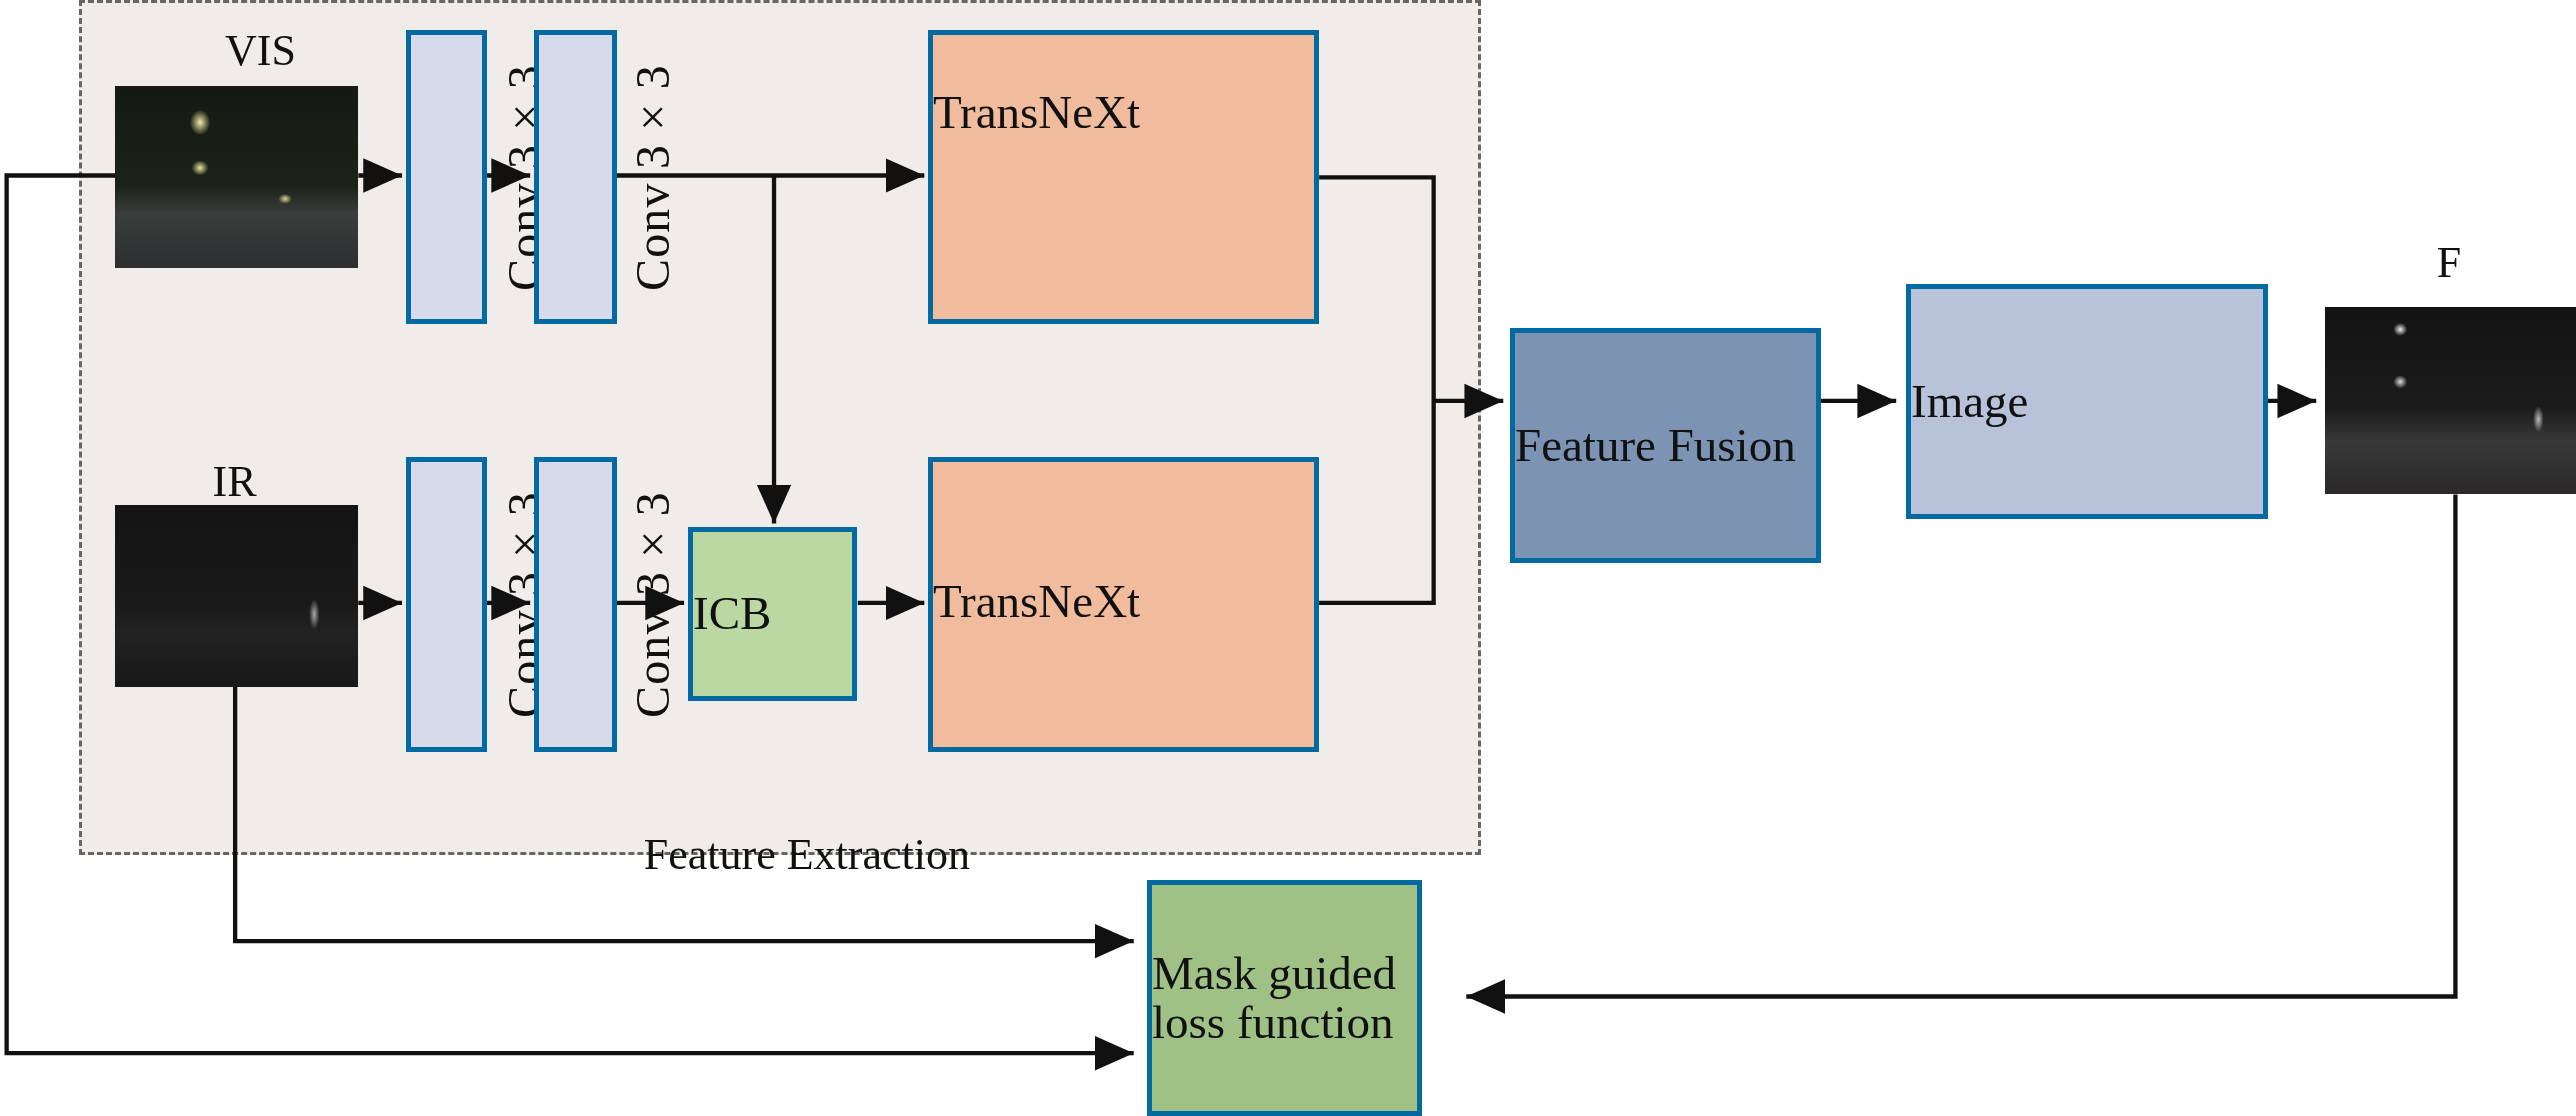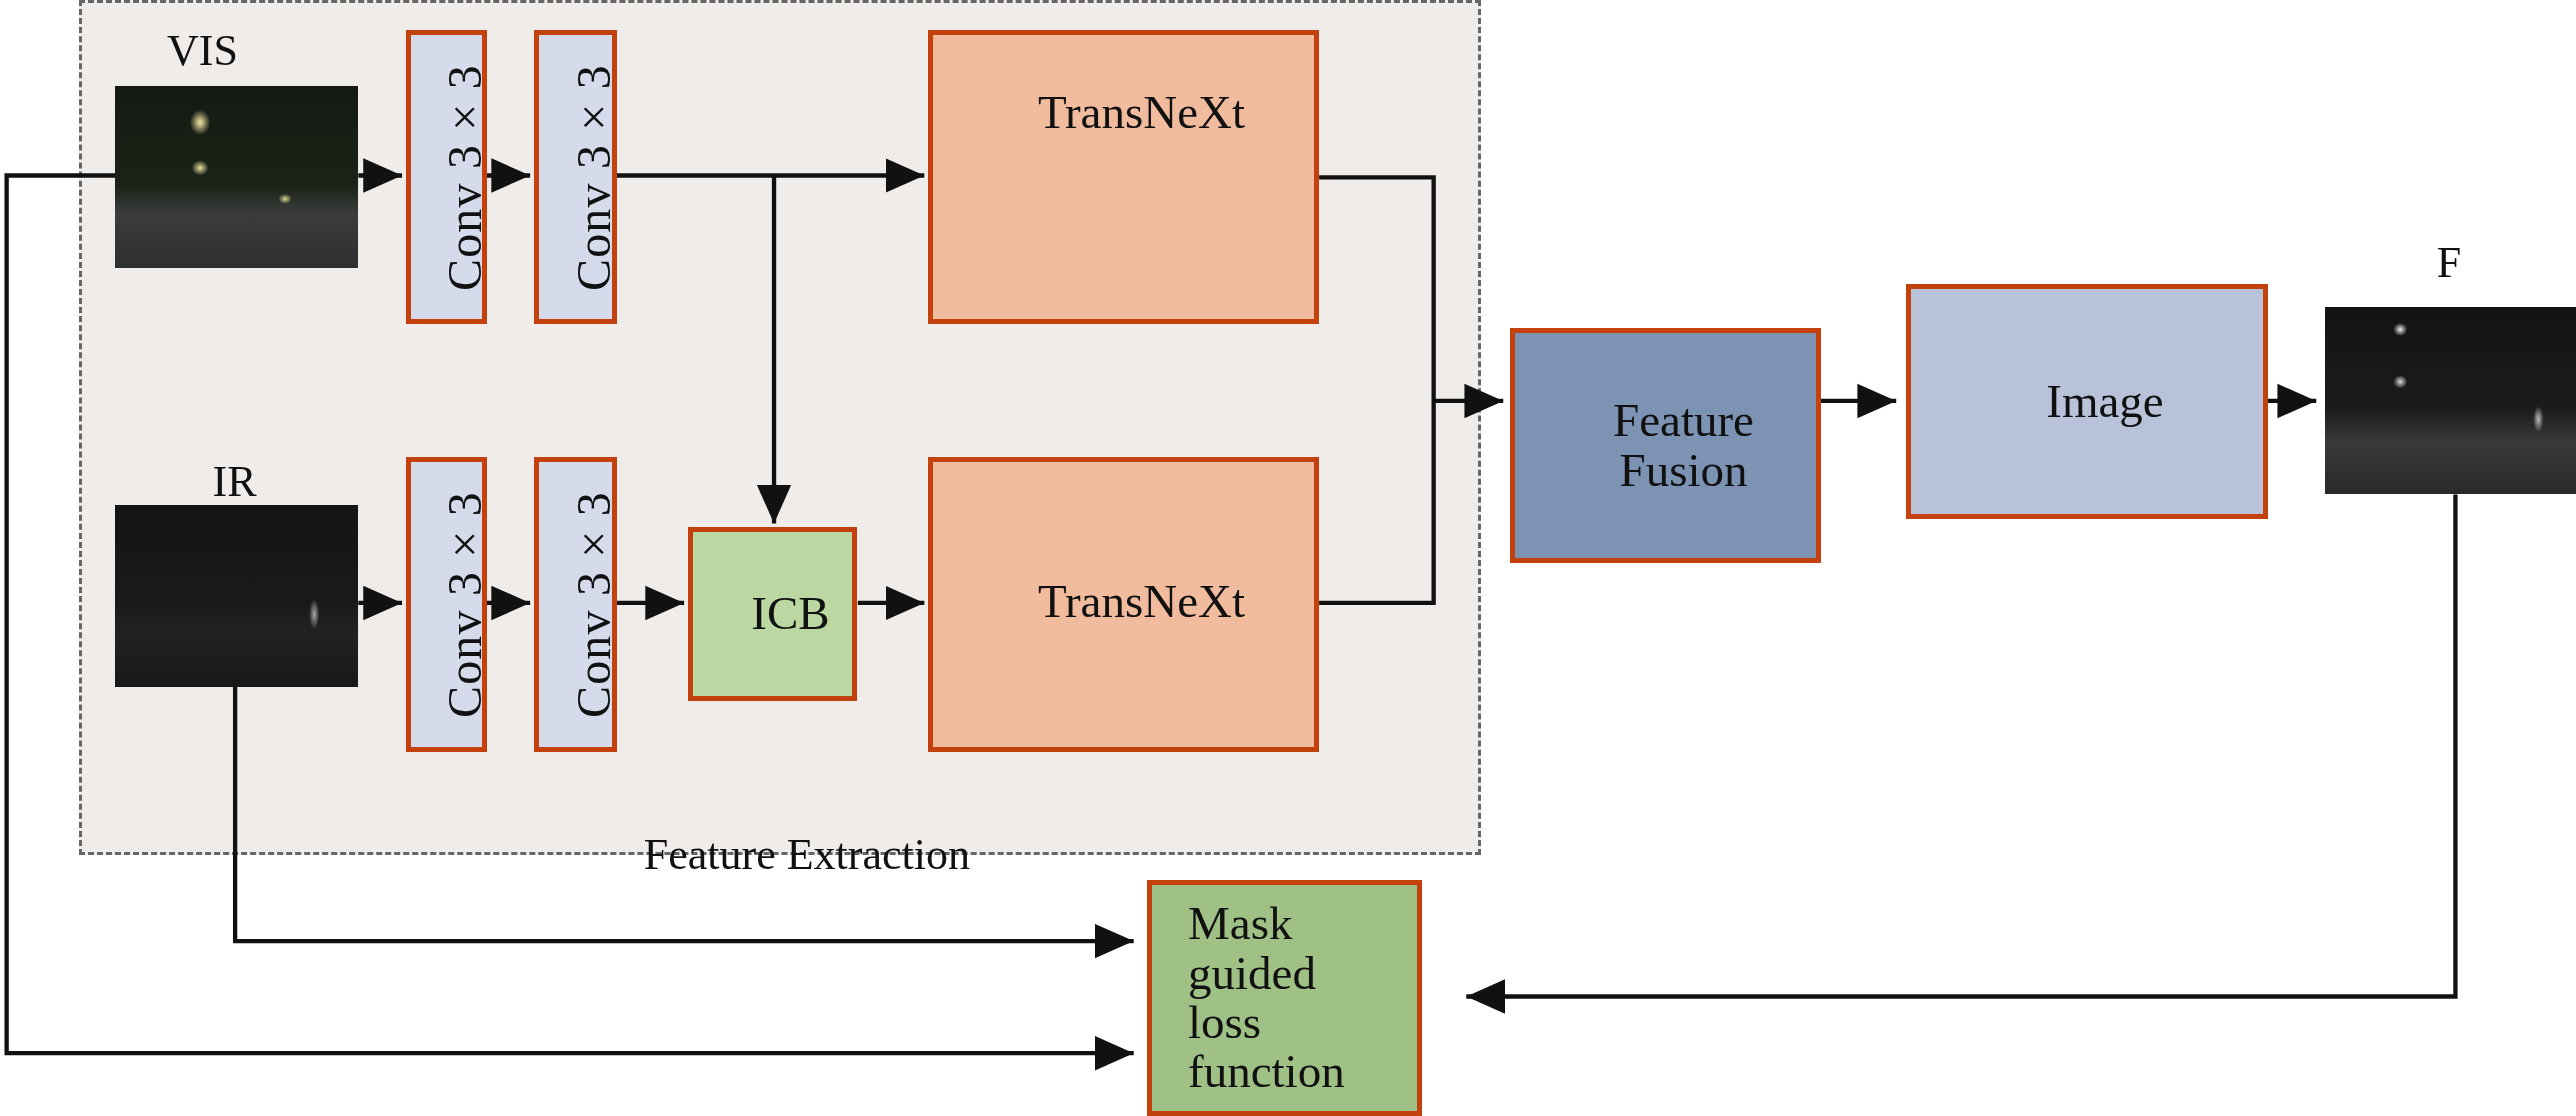--- a/index.html
+++ b/index.html
@@ -3,21 +3,21 @@
   <meta charset="utf-8">
   <style>
     html, body { margin: 0; padding: 0; background: #ffffff; }
     body { width: 2576px; height: 1116px; position: relative; overflow: hidden;
            font-family: "Liberation Serif", "DejaVu Serif", serif; color: #111; }
     .abs { position: absolute; box-sizing: border-box; }
     .group {
       left: 79px; top: 0px; width: 1402px; height: 855px;
       background: #f0ecea; border: 3.1px dashed #666;
     }
-    .block { border: 5px solid #c2410c; display: flex; align-items: center; justify-content: center; text-align: center; padding-left: 36px; }
+    .block { border: 5px solid #0369a1; display: flex; align-items: center; justify-content: flex-start; text-align: center; }
     .conv { background: #d6dbec; }
     .conv span { display: inline-block; transform: rotate(-90deg); white-space: nowrap; font-size: 48px; letter-spacing: 1.2px; }
     .trans { background: #f1bc9e; }
     .icb { background: #bcd8a2; }
     .fusion { background: #7c93b4; margin-top: 44px; }
     .recon { background: #b8c3da; }
     .mask { background: #a0c186; }
     .lbl { font-size: 47px; line-height: 1.05; }
     .tag { font-size: 44px; }
     .photo { overflow: hidden; }
@@ -65,21 +65,21 @@
     <line x1="2327" y1="651" x2="2440" y2="651" marker-end="url(#ah)"></line>
     <line x1="2955" y1="651" x2="3078" y2="651" marker-end="url(#ah)"></line>
     <line x1="3680" y1="651" x2="3760" y2="651" marker-end="url(#ah)"></line>
 
     <polyline points="381,1115 381,1528 1840,1528" marker-end="url(#ah)"></polyline>
     <polyline points="187,285 10,285 10,1710 1840,1710" marker-end="url(#ah)"></polyline>
     <polyline points="3986,803 3986,1618 2380,1618" marker-end="url(#ah)"></polyline>
   </g>
 </svg>
 
-<div class="abs tag" style="left:167px; top:25px; width:111px; text-align:left;">VIS</div>
+<div class="abs tag" style="left:185px; top:25px; width:111px; text-align:right;">VIS</div>
 <div class="abs photo vis-img" style="left:115px; top:86px; width:243px; height:182px;"></div>
 
 <div class="abs tag" style="left:179px; top:456px; width:111px; text-align:center;">IR</div>
 <div class="abs photo ir-img" style="left:115px; top:505px; width:243px; height:182px;"></div>
 
 <div class="abs block conv" style="left:406px; top:30px; width:81px; height:294px;">
   <span>Conv 3 × 3</span>
 </div>
 <div class="abs block conv" style="left:534px; top:30px; width:83px; height:294px;">
   <span>Conv 3 × 3</span>

